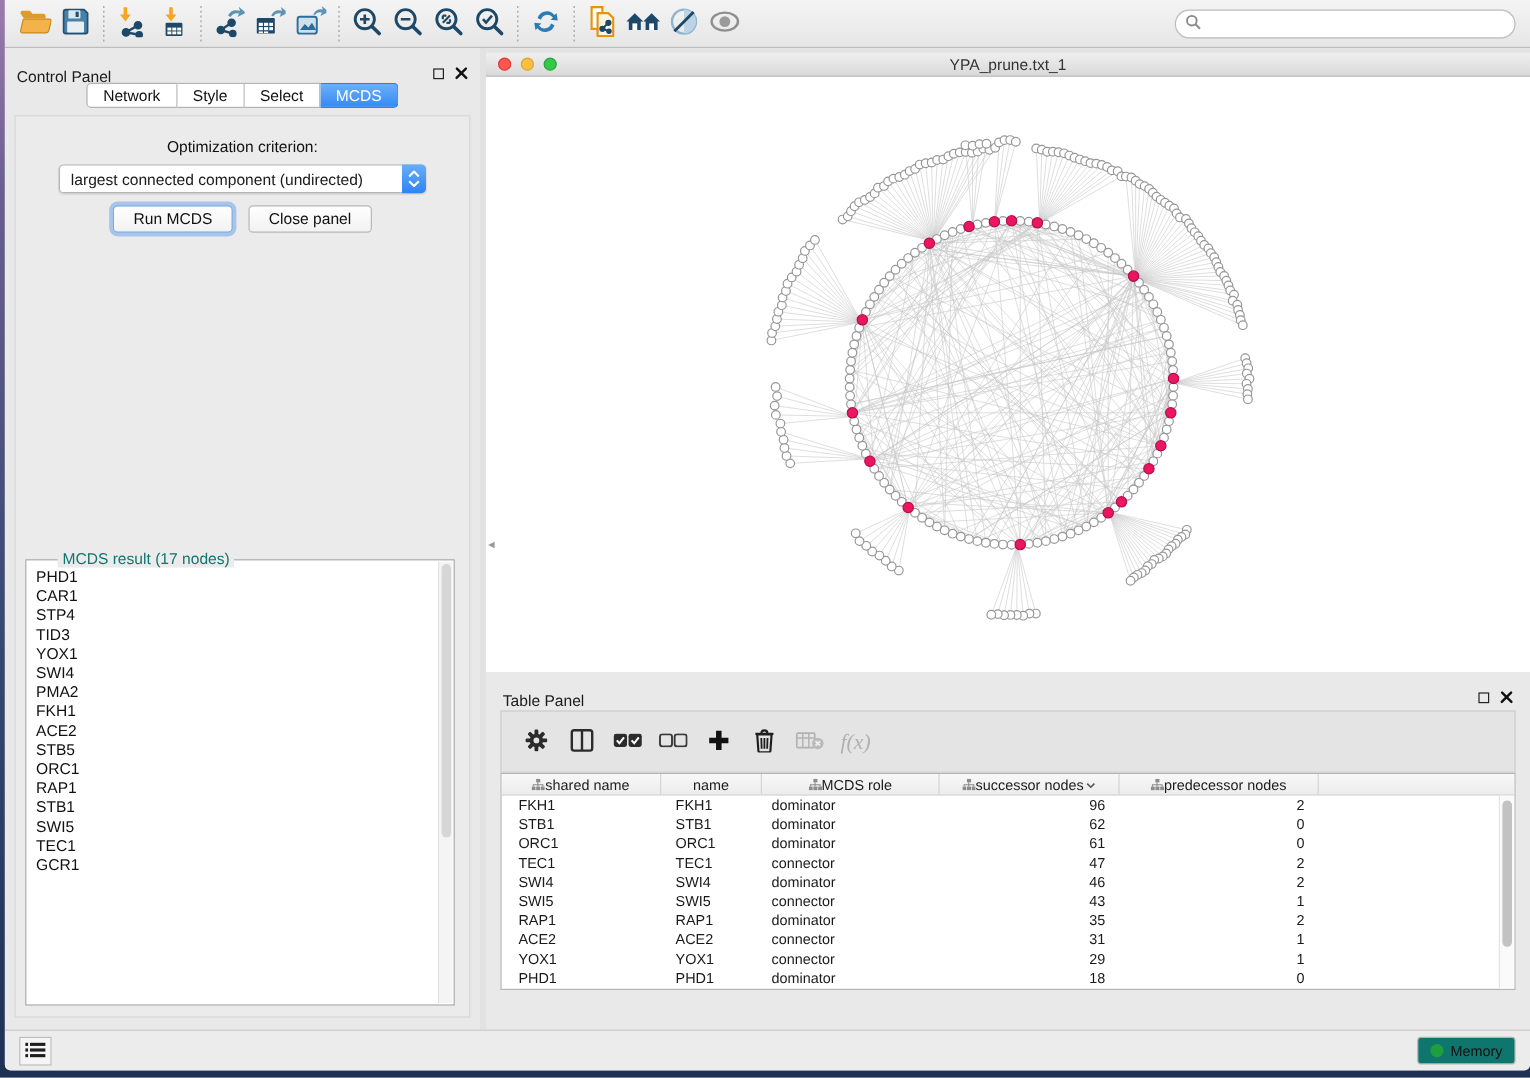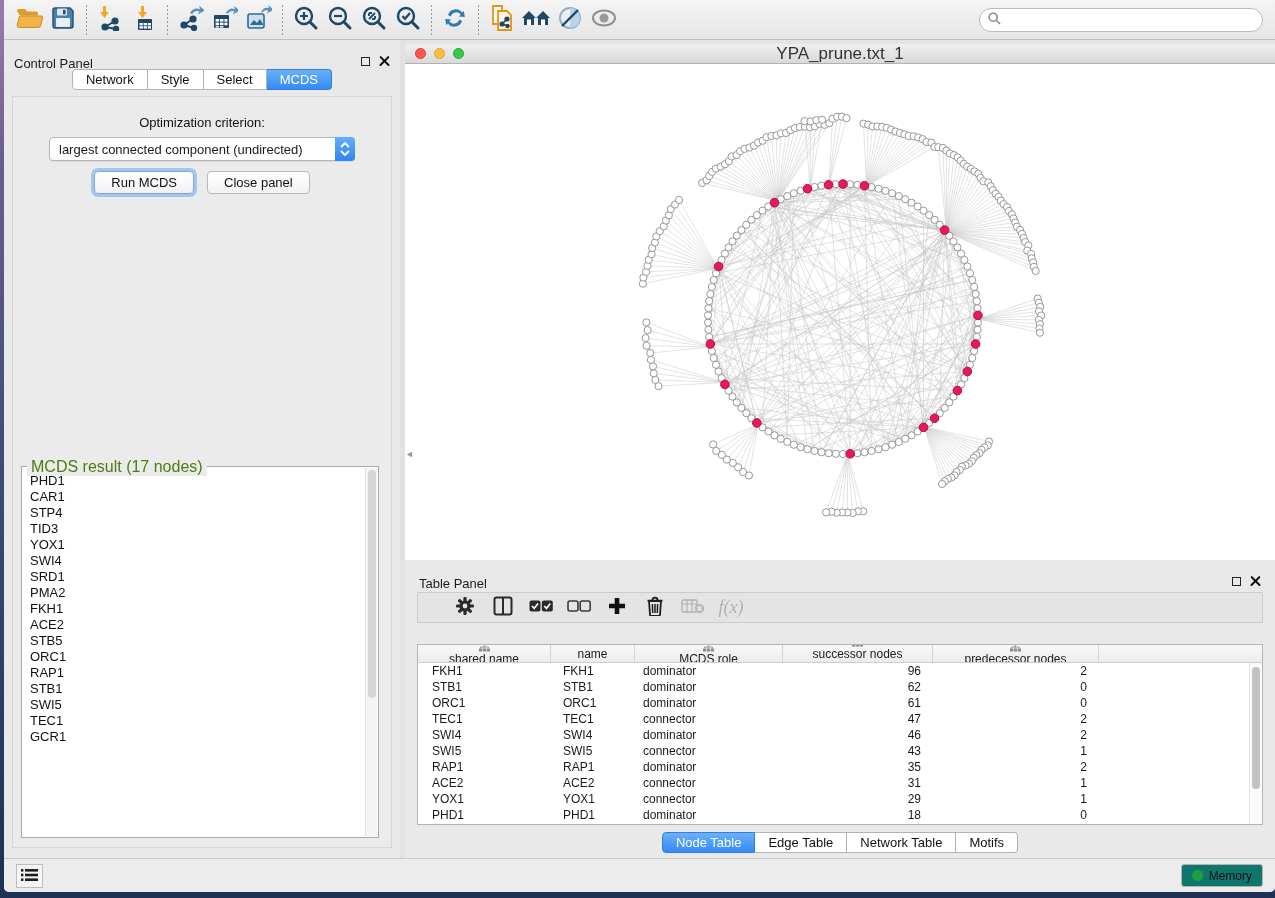--- a/index.html
+++ b/index.html
@@ -51,49 +51,49 @@
     border:1px solid #b6b6b6; border-radius:4px; display:flex; align-items:center; box-shadow:0 1px 1px rgba(0,0,0,.08); }
   .criterion .val { flex:1; padding-left:9px; font-size:13px; white-space:nowrap; overflow:hidden; }
   .criterion .stepper { width:20px; height:24px; margin:-1px -1px -1px 0; border-radius:0 4px 4px 0;
     background:linear-gradient(180deg,#67aef9,#2f84f3); display:flex; flex-direction:column; align-items:center; justify-content:center; gap:2px; }
   .btn-row { position:absolute; top:74px; left:0; right:0; display:flex; justify-content:center; gap:13px; }
   .mac-btn { height:23px; padding:0 16px; background:linear-gradient(180deg,#ffffff,#f2f2f2);
     border:1px solid #b9b9b9; border-radius:4px; font-size:13px; color:#111; display:flex; align-items:center; }
   .mac-btn.focus { border-color:#74a9e4; box-shadow:0 0 0 3px rgba(111,166,233,.55); }
 
   .mcds-group { position:absolute; left:8px; right:12px; top:369px; height:372px; border:1px solid #a9a9a9; background:#fff; }
-  .mcds-legend { position:absolute; top:-9px; left:5px; background:#ebebeb; padding:0 4px; font-size:16px; color:#4d7c0f; }
+  .mcds-legend { position:absolute; top:-9px; left:26px; background:#ebebeb; padding:0 4px; font-size:13px; color:#0f766e; }
   .mcds-list { position:absolute; left:1px; top:4px; right:14px; bottom:1px; overflow:hidden; padding:2px 0 0 7px; }
   .mcds-item { height:16px; line-height:16px; font-size:13px; color:#111; }
   .mcds-scroll { position:absolute; top:1px; right:1px; bottom:1px; width:12px; background:#f4f4f4; border-left:1px solid #e3e3e3; }
   .mcds-scroll .thumb { position:absolute; top:2px; left:1.5px; width:8px; height:62%; background:#d6d6d6; border-radius:5px; }
 
   
   .rightside { position:absolute; left:401px; top:0; right:0; bottom:0; background:#e4e4e4; }
   .net-window { position:absolute; left:0; top:4px; right:0; height:516px; }
   .net-titlebar { position:absolute; left:0; top:0; right:0; height:20px;
     background:linear-gradient(180deg,#efefef,#d9d9d9); border-bottom:1px solid #b2b2b2; display:flex; align-items:center; }
   .traffic { display:flex; gap:8px; margin-left:10px; }
   .light { width:11px; height:11px; border-radius:50%; }
-  .net-title { position:absolute; left:0; right:0; text-align:center; font-size:17px; color:#333; }
+  .net-title { position:absolute; left:0; right:0; text-align:center; font-size:13px; color:#333; }
   .net-canvas { position:absolute; left:0; top:20px; right:0; bottom:0; background:#fff; }
   .collapse-arrow { position:absolute; left:0px; top:384px; width:7px; height:12px; color:#9a9a9a; font-size:9px; line-height:12px; }
 
   
   .tpanel { position:absolute; left:0; top:520px; right:0; bottom:0; background:#e9e9e9; }
   .tpanel .panel-titlebar { padding:0 14px; height:28px; }
-  .ttoolbar { position:absolute; left:12px; right:12px; top:32px; height:31px; background:#e4e4e4;
-    border:1px solid #cccccc; display:flex; align-items:center; padding-left:28px; gap:0; }
+  .ttoolbar { position:absolute; left:12px; right:12px; top:32px; height:52px; background:#e4e4e4;
+    border:1px solid #cccccc; display:flex; align-items:center; padding-left:10px; gap:0; }
   .tt-btn { width:38px; height:32px; display:flex; align-items:center; justify-content:center; }
   .fx { font-family:"Liberation Serif","DejaVu Serif",serif; font-style:italic; font-size:18px; color:#b0b0b0; }
 
   .tviewport { position:absolute; left:12px; right:12px; top:84px; height:181px; background:#fff; border:1px solid #b5b5b5; overflow:hidden; }
   .thead { display:flex; height:18px; background:linear-gradient(180deg,#f8f8f8,#ececec); border-bottom:1px solid #cfcfcf; }
   .tcell { flex:none; font-size:12px; overflow:hidden; white-space:nowrap; }
-  .th { display:flex; align-items:center; justify-content:center; gap:0; border-right:1px solid #d4d4d4; color:#1c1c1c;flex-direction:column; }
+  .th { display:flex; align-items:center; justify-content:center; gap:0; border-right:1px solid #d4d4d4; color:#1c1c1c; }
   .c0 { width:133px; } .c1 { width:84px; } .c2 { width:148px; } .c3 { width:150px; } .c4 { width:166px; }
   .fill { flex:1; border-right:none !important; }
   .trow { display:flex; height:16px; line-height:16px; }
   .trow .c0 { padding-left:14px; } .trow .c1 { padding-left:12px; } .trow .c2 { padding-left:8px; }
   .trow .c3 { text-align:right; padding-right:12px; } .trow .c4 { text-align:right; padding-right:12px; }
   .tscroll { position:absolute; top:18px; right:0; bottom:0; width:13px; background:#fafafa; border-left:1px solid #e4e4e4; }
   .tscroll .thumb { position:absolute; top:4px; left:2px; width:8px; height:122px; background:#c2c2c2; border-radius:5px; }
 
   .ttabs-row { position:absolute; left:0; right:0; top:272px; display:flex; justify-content:center; }
   .sort-ind { color:#555; font-size:9px; margin-left:2px; }
@@ -304,21 +304,20 @@
         </div>
         <div class="mcds-group">
           <span class="mcds-legend">MCDS result (17 nodes)</span>
           <div class="mcds-list">
               <div class="mcds-item">PHD1</div>
               <div class="mcds-item">CAR1</div>
               <div class="mcds-item">STP4</div>
               <div class="mcds-item">TID3</div>
               <div class="mcds-item">YOX1</div>
               <div class="mcds-item">SWI4</div>
-              <div class="mcds-item">SRD1</div>
               <div class="mcds-item">PMA2</div>
               <div class="mcds-item">FKH1</div>
               <div class="mcds-item">ACE2</div>
               <div class="mcds-item">STB5</div>
               <div class="mcds-item">ORC1</div>
               <div class="mcds-item">RAP1</div>
               <div class="mcds-item">STB1</div>
               <div class="mcds-item">SWI5</div>
               <div class="mcds-item">TEC1</div>
               <div class="mcds-item">GCR1</div>
@@ -1262,26 +1261,20 @@
                 <div class="tcell c3">18</div>
                 <div class="tcell c4">0</div>
                 <div class="tcell fill"></div>
               </div>
             </div>
           <div class="tscroll">
               <div class="thumb"></div>
             </div>
         </div>
 
-        <div class="ttabs-row tabs-row" style="position:absolute;top:272px;">
-            <div class="tab active">Node Table</div>
-            <div class="tab">Edge Table</div>
-            <div class="tab">Network Table</div>
-            <div class="tab">Motifs</div>
-          </div>
       </div>
     </div>
   </div>
 
   <div class="statusbar">
     <div class="list-btn">
         <span><svg width="17" height="14" viewBox="0 0 17 14">
             <g fill="#1e1e1e">
               <rect x="0" y="1" width="2.4" height="2.6"></rect>
               <rect x="4" y="1" width="13" height="2.6"></rect>

